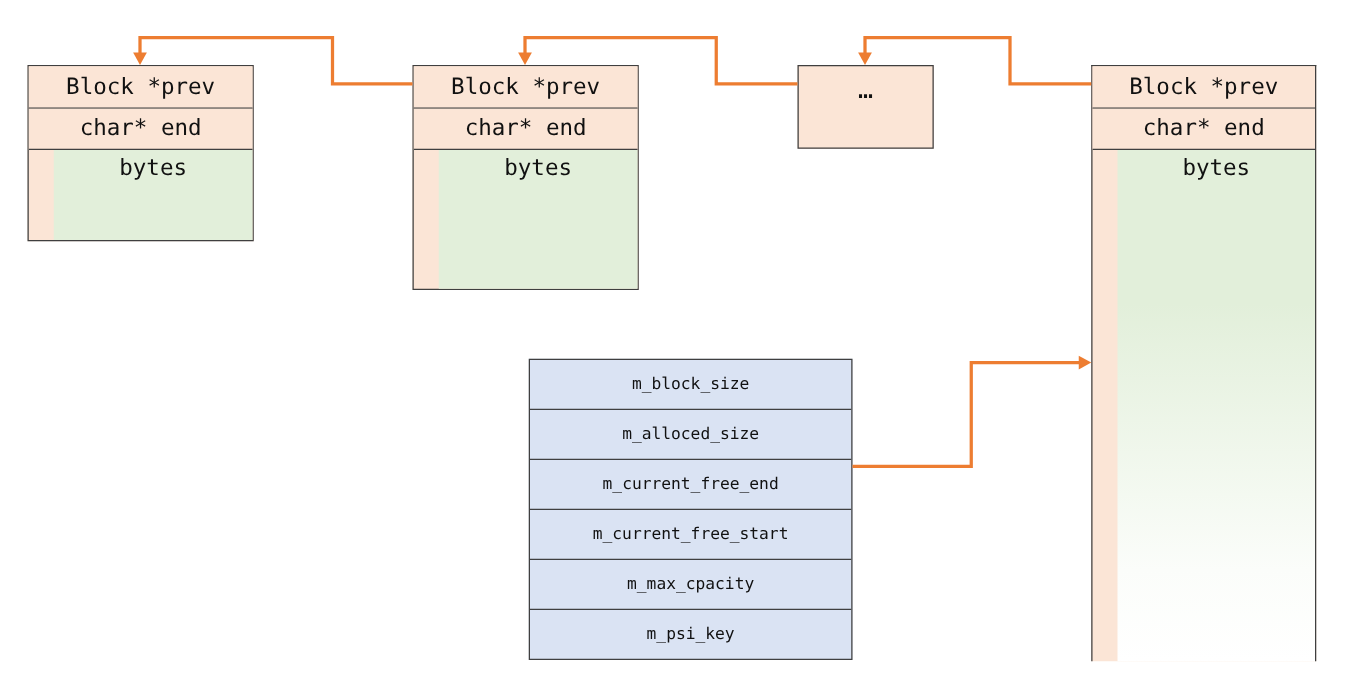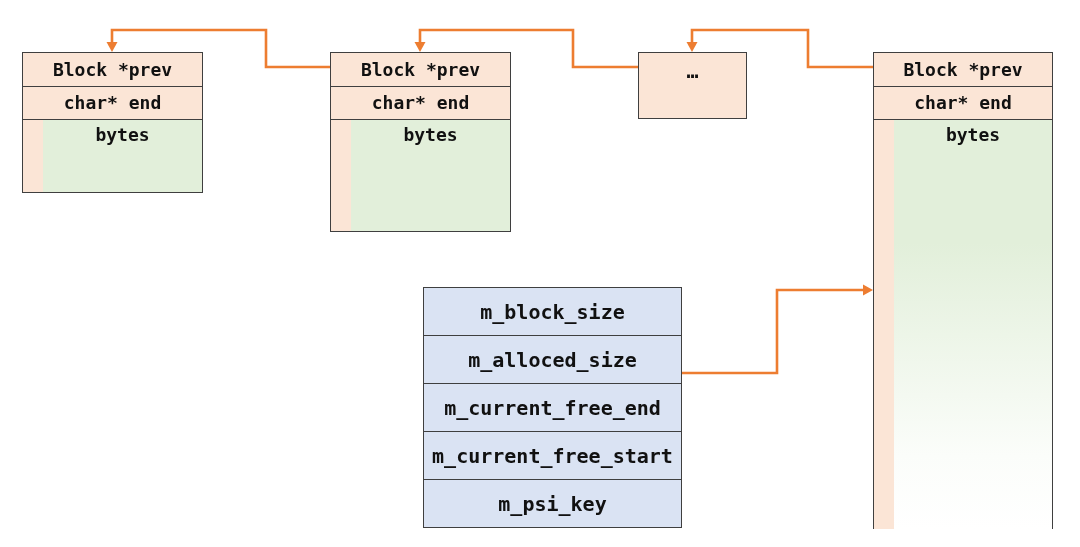--- a/index.html
+++ b/index.html
@@ -12,21 +12,21 @@
     --c-background: #FFFFFF;
   }
   * { margin: 0; padding: 0; box-sizing: border-box; }
   html, body { background: var(--c-background); }
   .stage {
     position: relative;
     width: 1080px;
     height: 547px;
     background: var(--c-background);
     font-family: "DejaVu Sans Mono", "Liberation Mono", monospace;
-    font-weight: bold;
+    font-weight: normal;
     color: var(--c-text);
     overflow: hidden;
   }
   .block {
     position: absolute;
     display: flex;
     flex-direction: column;
     border: 1.5px solid var(--c-border);
     background: var(--c-header_fill);
   }
@@ -75,21 +75,21 @@
     display: flex;
     flex-direction: column;
     border: 1.5px solid var(--c-border);
     background: var(--c-struct_fill);
   }
   .struct-table .struct-row {
     flex: 1 1 0;
     display: flex;
     align-items: center;
     justify-content: center;
-    font-size: 20px;
+    font-size: 13px;
     border-bottom: 1.2px solid var(--c-border);
   }
   .struct-table .struct-row:last-child { border-bottom: none; }
   svg.arrow-layer {
     position: absolute;
     left: 0; top: 0;
     width: 1080px;
     height: 547px;
     pointer-events: none;
   }
@@ -126,20 +126,21 @@
     <div class="cell field-cell">Block *prev</div>
     <div class="cell field-cell">char* end</div>
     <div class="cell bytes-cell">bytes</div>
   </div>
 
   <div class="struct-table" style="left:423px; top:287px; width:259px; height:241px;">
     <div class="struct-row">m_block_size</div>
     <div class="struct-row">m_alloced_size</div>
     <div class="struct-row">m_current_free_end</div>
     <div class="struct-row">m_current_free_start</div>
+    <div class="struct-row">m_max_cpacity</div>
     <div class="struct-row">m_psi_key</div>
   </div>
 
   <svg class="arrow-layer" viewBox="0 0 1080 547" xmlns="http://www.w3.org/2000/svg">
 
     <g>
       <polyline class="wire" points="330,67 266,67 266,30 112,30 112,43"></polyline>
       <polygon class="head" points="112,52 106.5,42 117.5,42"></polygon>
     </g>
 

